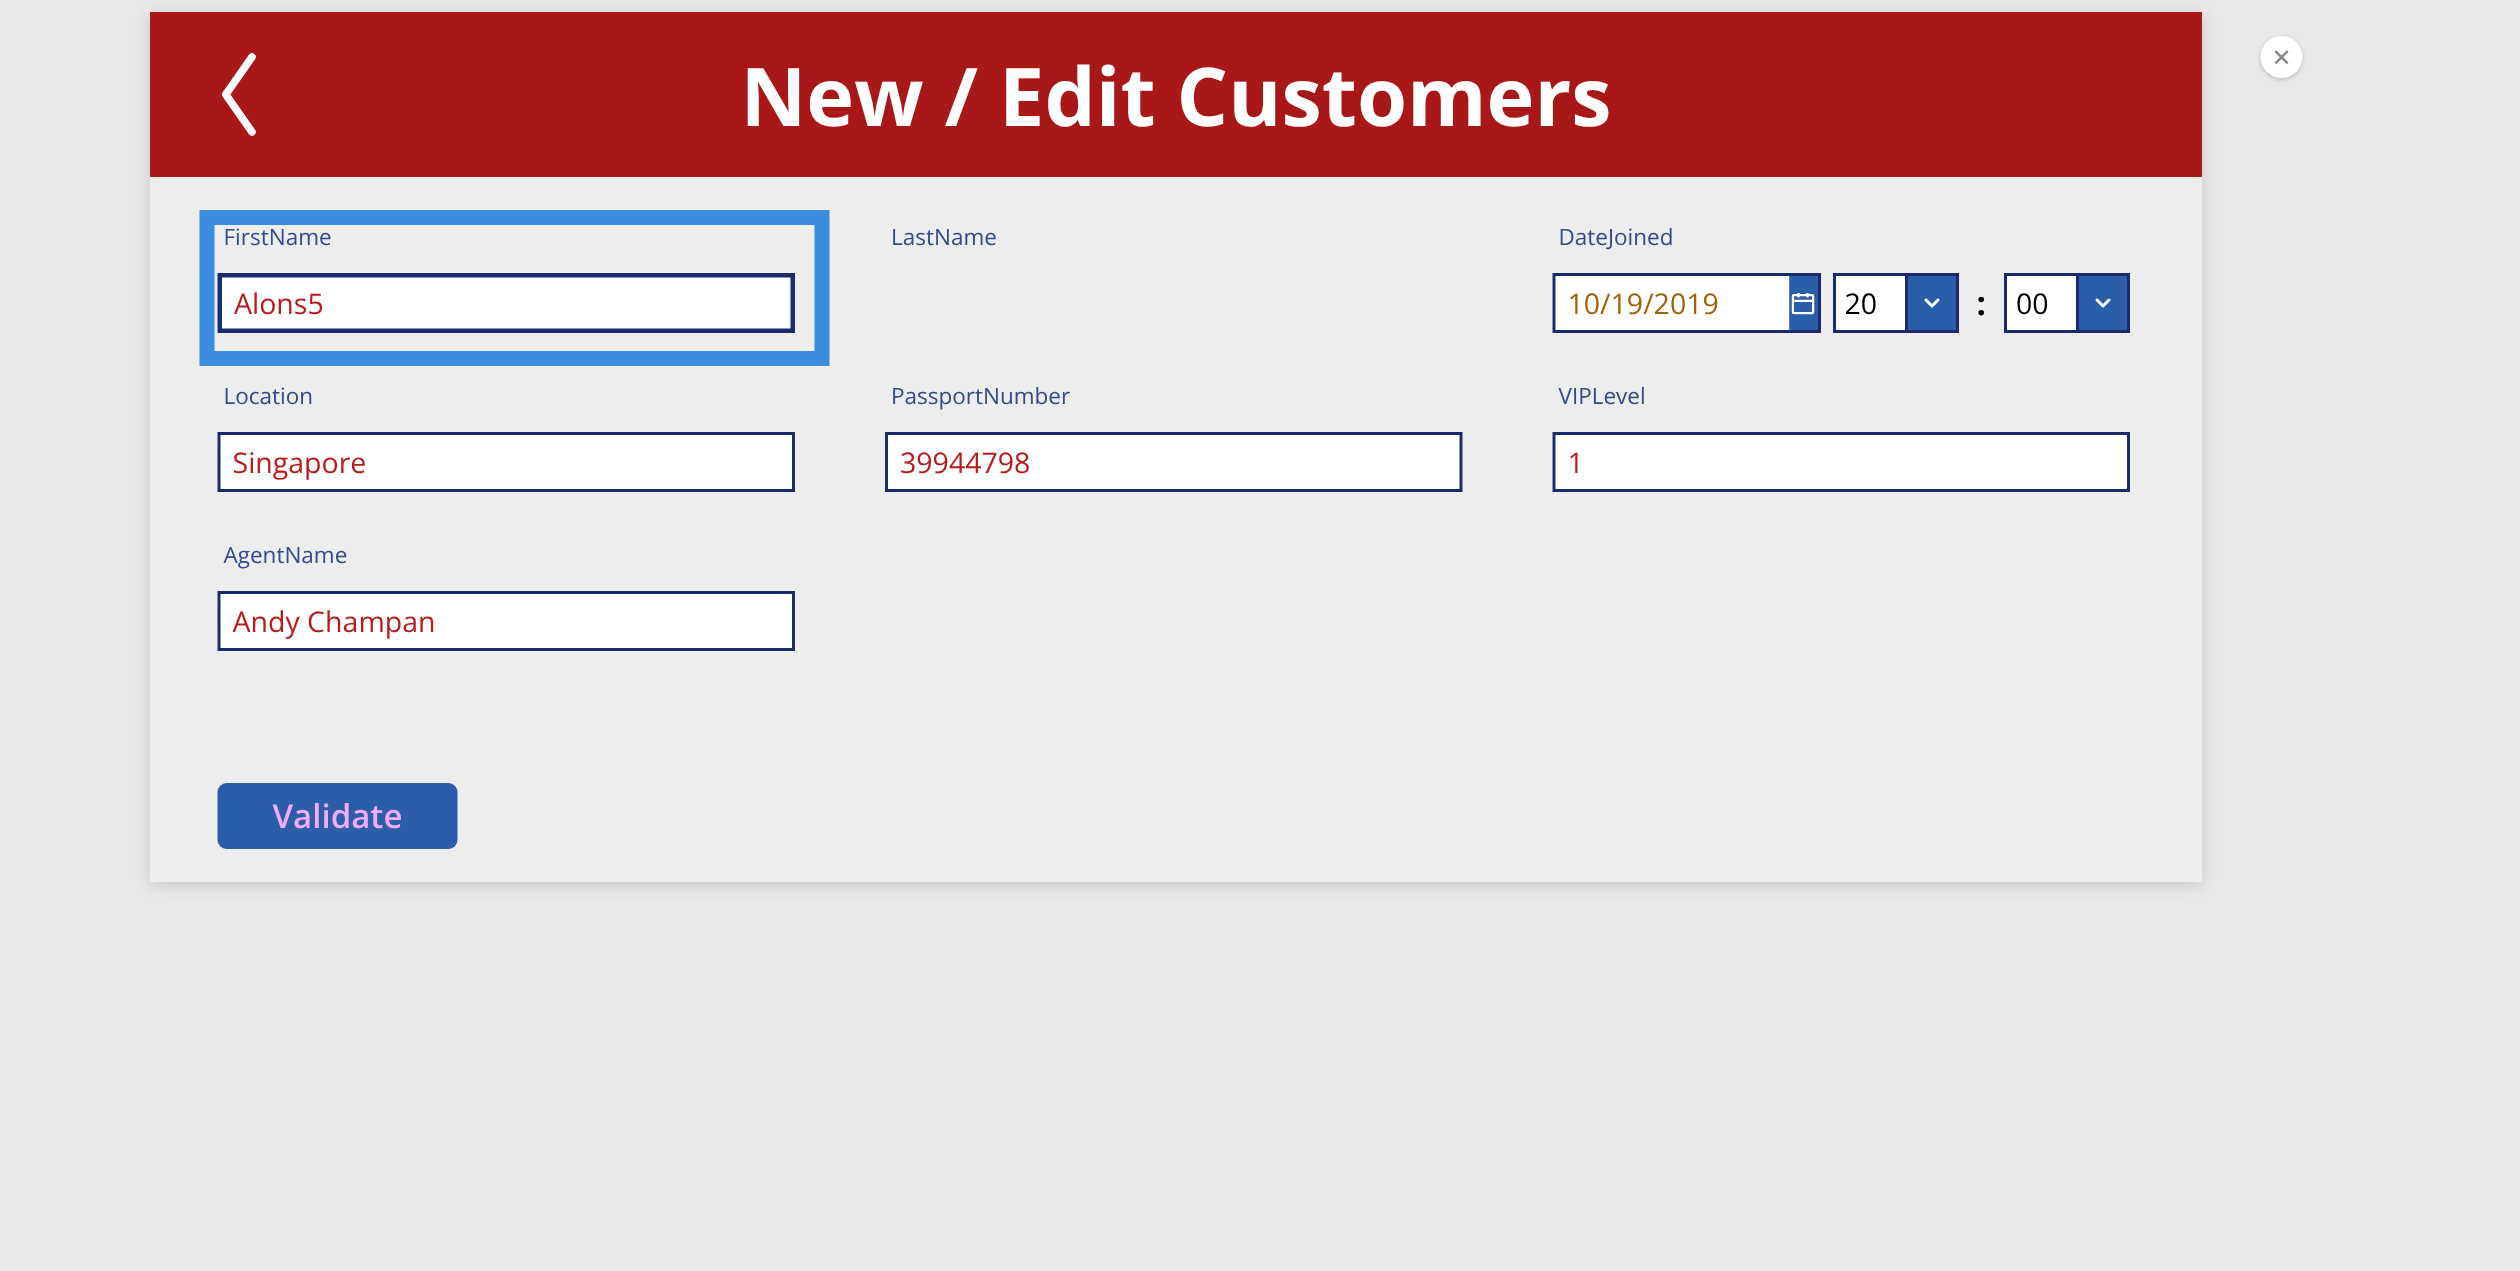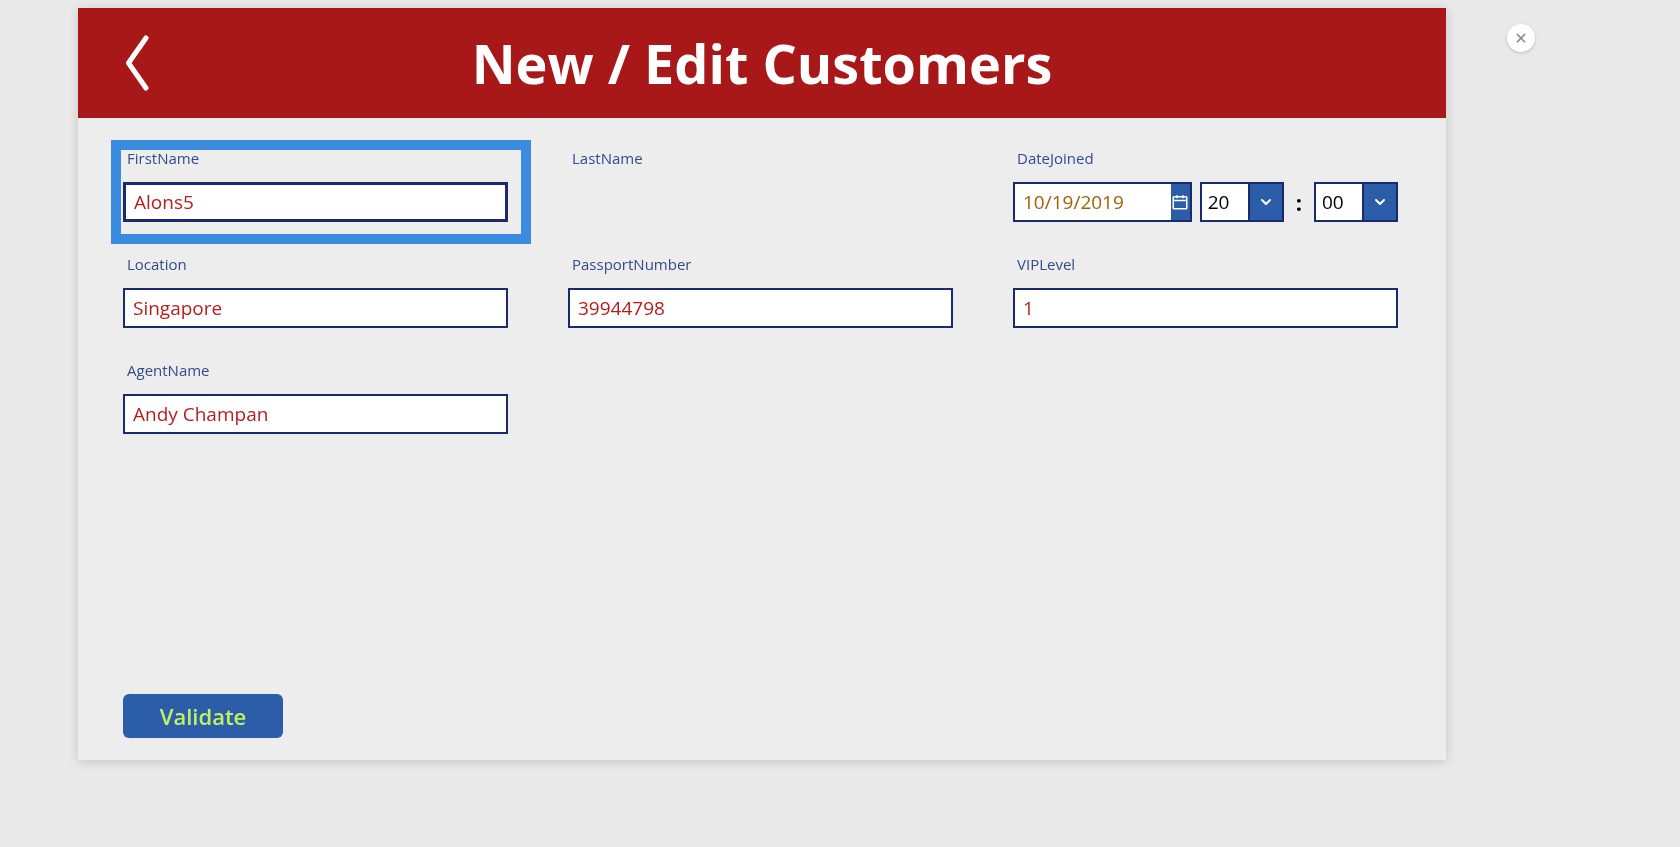--- a/index.html
+++ b/index.html
@@ -10,24 +10,24 @@
     body {
       font-family: -apple-system, BlinkMacSystemFont, "Segoe UI", "Open Sans", Arial, sans-serif;
       background: #e9e9e9;
       width: 1680px;
       height: 847px;
       overflow: hidden;
       position: relative;
     }
     .modal {
       position: absolute;
-      left: 78px;
+      left: 100px;
       top: 8px;
       width: 1368px;
-      height: 752px;
+      height: 580px;
       background: #ededed;
       box-shadow: 0 2px 10px rgba(0,0,0,0.15);
     }
     .header {
       background: #a81818;
       height: 110px;
       display: flex;
       align-items: center;
       position: relative;
     }
@@ -187,21 +187,21 @@
       display: flex;
       align-items: center;
       gap: 100px;
     }
     .btn {
       border: none;
       border-radius: 6px;
       height: 44px;
       font-size: 22px;
       font-weight: 600;
-      color: #bef264;
+      color: #f0abfc;
       cursor: pointer;
       display: flex;
       align-items: center;
       justify-content: center;
       font-family: inherit;
     }
     .btn-validate {
       background: #2b5da8;
       width: 160px;
     }

